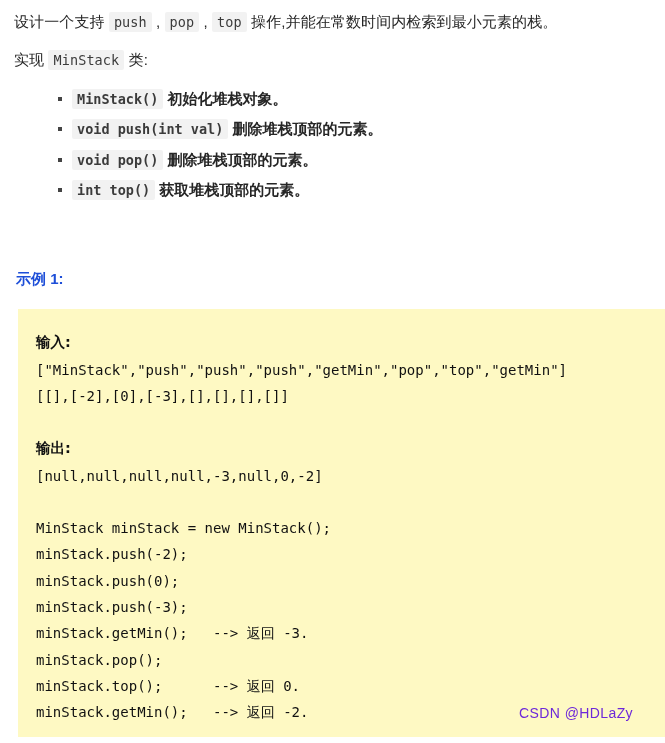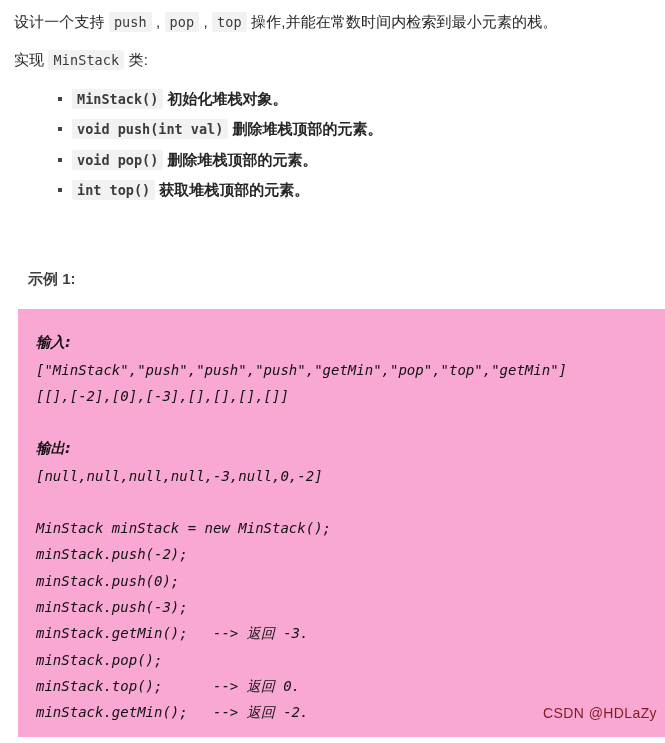--- a/index.html
+++ b/index.html
@@ -69,40 +69,39 @@
     width: 4px;
     height: 4px;
     background: #444;
     border-radius: 0;
   }
 
   
   .example-title {
     font-size: 15px;
     font-weight: bold;
-    color: #404040;
-    padding: 0 28px;
+    color: #1d4ed8;
+    padding: 0 16px;
     margin: 0;
     position: absolute;
     top: 270px;
     left: 0;
   }
 
   
   .code-block {
     position: absolute;
     top: 309px;
     left: 18px;
     right: 0;
     bottom: 0;
-    background: #f9a8d4;
+    background: #fef9c3;
     padding: 20px 0 9px 18px;
     box-sizing: border-box;
     overflow: hidden;
-    font-style: italic;
   }
   .code-block .section-label {
     font-family: "DejaVu Sans", "Liberation Sans", sans-serif;
     font-weight: bold;
     font-size: 14.5px;
     color: #111;
     line-height: 1.9;
     white-space: pre;
   }
   .code-block .code-line {
@@ -112,24 +111,24 @@
     line-height: 1.88;
     white-space: pre;
   }
   .code-block .spacer {
     height: 26px;
   }
 
   
   .watermark {
     position: absolute;
-    right: 8px;
+    right: 32px;
     bottom: 16px;
     font-size: 14px;
-    color: #7f1d1d;
+    color: #6d28d9;
     font-family: "Liberation Sans", "DejaVu Sans", sans-serif;
     letter-spacing: 0.4px;
     user-select: none;
   }
 </style>
 </head>
 <body>
 
 <div class="page">
 

